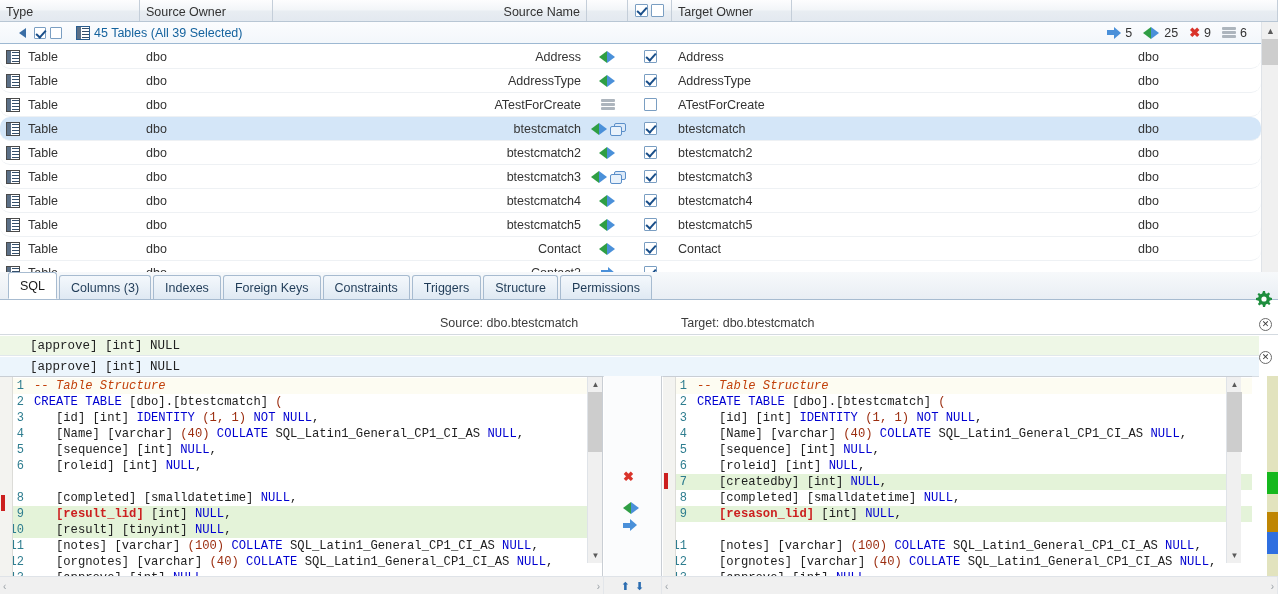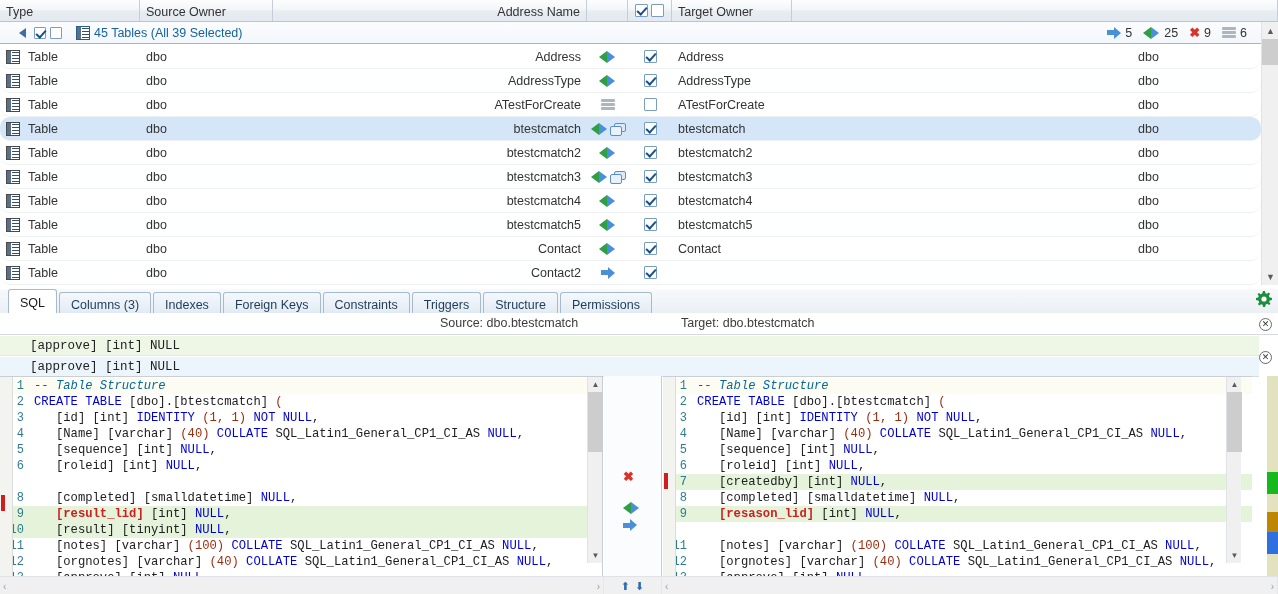--- a/index.html
+++ b/index.html
@@ -98,21 +98,21 @@
   .ico-copy::before { content:""; position:absolute; left:4px; top:0; width:10px; height:7px; border:1px solid #5b8fc9; background:#dbe9f8; border-radius:2px; }
   .ico-copy::after { content:""; position:absolute; left:0; top:3px; width:10px; height:8px; border:1px solid #5b8fc9; background:#e9f2fb; border-radius:2px; }
   .ico-x { color:#d9342b; font-weight:bold; font-size:13px; line-height:1; }
 
   
   .gv-scroll { position:absolute; right:0; top:22px; width:17px; height:263px; background:#f0f0f0; border-left:1px solid #dfe3e8; }
   .gv-up, .gv-dn { width:17px; height:17px; display:flex; align-items:center; justify-content:center; color:#5a5a5a; font-size:9px; }
   .gv-thumb { position:absolute; left:0; top:17px; width:17px; height:26px; background:#cdcdcd; }
 
   
-  #tabbar { position:absolute; left:0; top:289px; width:1278px; height:28px;
+  #tabbar { position:absolute; left:0; top:272px; width:1278px; height:28px;
     background:linear-gradient(to bottom,#f7f9fb,#e9eef4); border-bottom:1px solid #a7bbd0; display:flex; align-items:flex-end; }
   .tab { height:24px; margin-top:4px; padding:0 11px; display:flex; align-items:center;
     background:linear-gradient(to bottom,#f4f8fc,#dfe9f3); border:1px solid #a7bbd0; border-bottom:none;
     border-radius:3px 3px 0 0; margin-right:2px; color:#1f3b57; font-size:12.5px; white-space:nowrap; }
   .tab.active { background:#ffffff; height:27px; margin-top:1px; border-bottom:1px solid #fff; color:#1a1a1a; }
   #gear { position:absolute; right:6px; top:291px; width:16px; height:16px; }
 
   
   #diffhead { position:absolute; left:0; top:313px; width:1278px; height:22px; background:#fff; border-bottom:1px solid #d4dae0; }
   #srclabel { position:absolute; left:440px; top:316px; color:#3c3c3c; font-size:12.5px; }
@@ -137,21 +137,21 @@
   .lnum { width:30px; text-align:right; padding-right:6px; color:#2e7d8f; flex:none;
           font-family:"Liberation Mono", monospace; font-size:12px; }
   .ctext { padding-left:4px; }
   .cline.hl { background:#e4f3d9; }
   .cline.first { background:#fdfcf2; }
   .gut { position:absolute; left:0; top:0; width:13px; height:200px; background:#f3f3f0; border-right:1px solid #dcdcd8; }
   .gut-mark { position:absolute; left:1px; width:4px; height:16px; }
 
   .k  { color:#0000d0; }            
   .n  { color:#9b2d0f; }            
-  .cm { color:#0369a1; font-style:italic; } 
+  .cm { color:#c2410c; font-style:italic; } 
   .id { color:#202020; }
   .diffname { color:#cc1f1f; font-weight:bold; }
 
   
   #midgut { position:absolute; left:604px; top:376px; width:58px; height:200px; background:#fbfcfd; border-right:1px solid #c9ced4; }
   #midgut .mg { position:absolute; left:19px; display:flex; align-items:center; }
 
   
   .pv { position:absolute; top:0; width:15px; height:186px; background:#f0f0f0; border-left:1px solid #dfe3e8; }
   .pv-up, .pv-dn { width:15px; height:15px; display:flex; align-items:center; justify-content:center; font-size:8px; color:#5a5a5a; }
@@ -174,21 +174,21 @@
   <div id="grid-panel">
 
     <div class="grid-header">
       <div class="gh-cell c-type">
           <span>Type</span>
         </div>
       <div class="gh-cell c-sowner">
           <span>Source Owner</span>
         </div>
       <div class="gh-cell c-sname right">
-          <span>Address Name</span>
+          <span>Source Name</span>
         </div>
       <div class="gh-cell c-arrow"></div>
       <div class="gh-cell c-chk center">
         <div class="cb-pair">
           <span class="cb checked"></span>
           <span class="cb"></span>
         </div>
       </div>
       <div class="gh-cell c-towner">
           <span>Target Owner</span>

